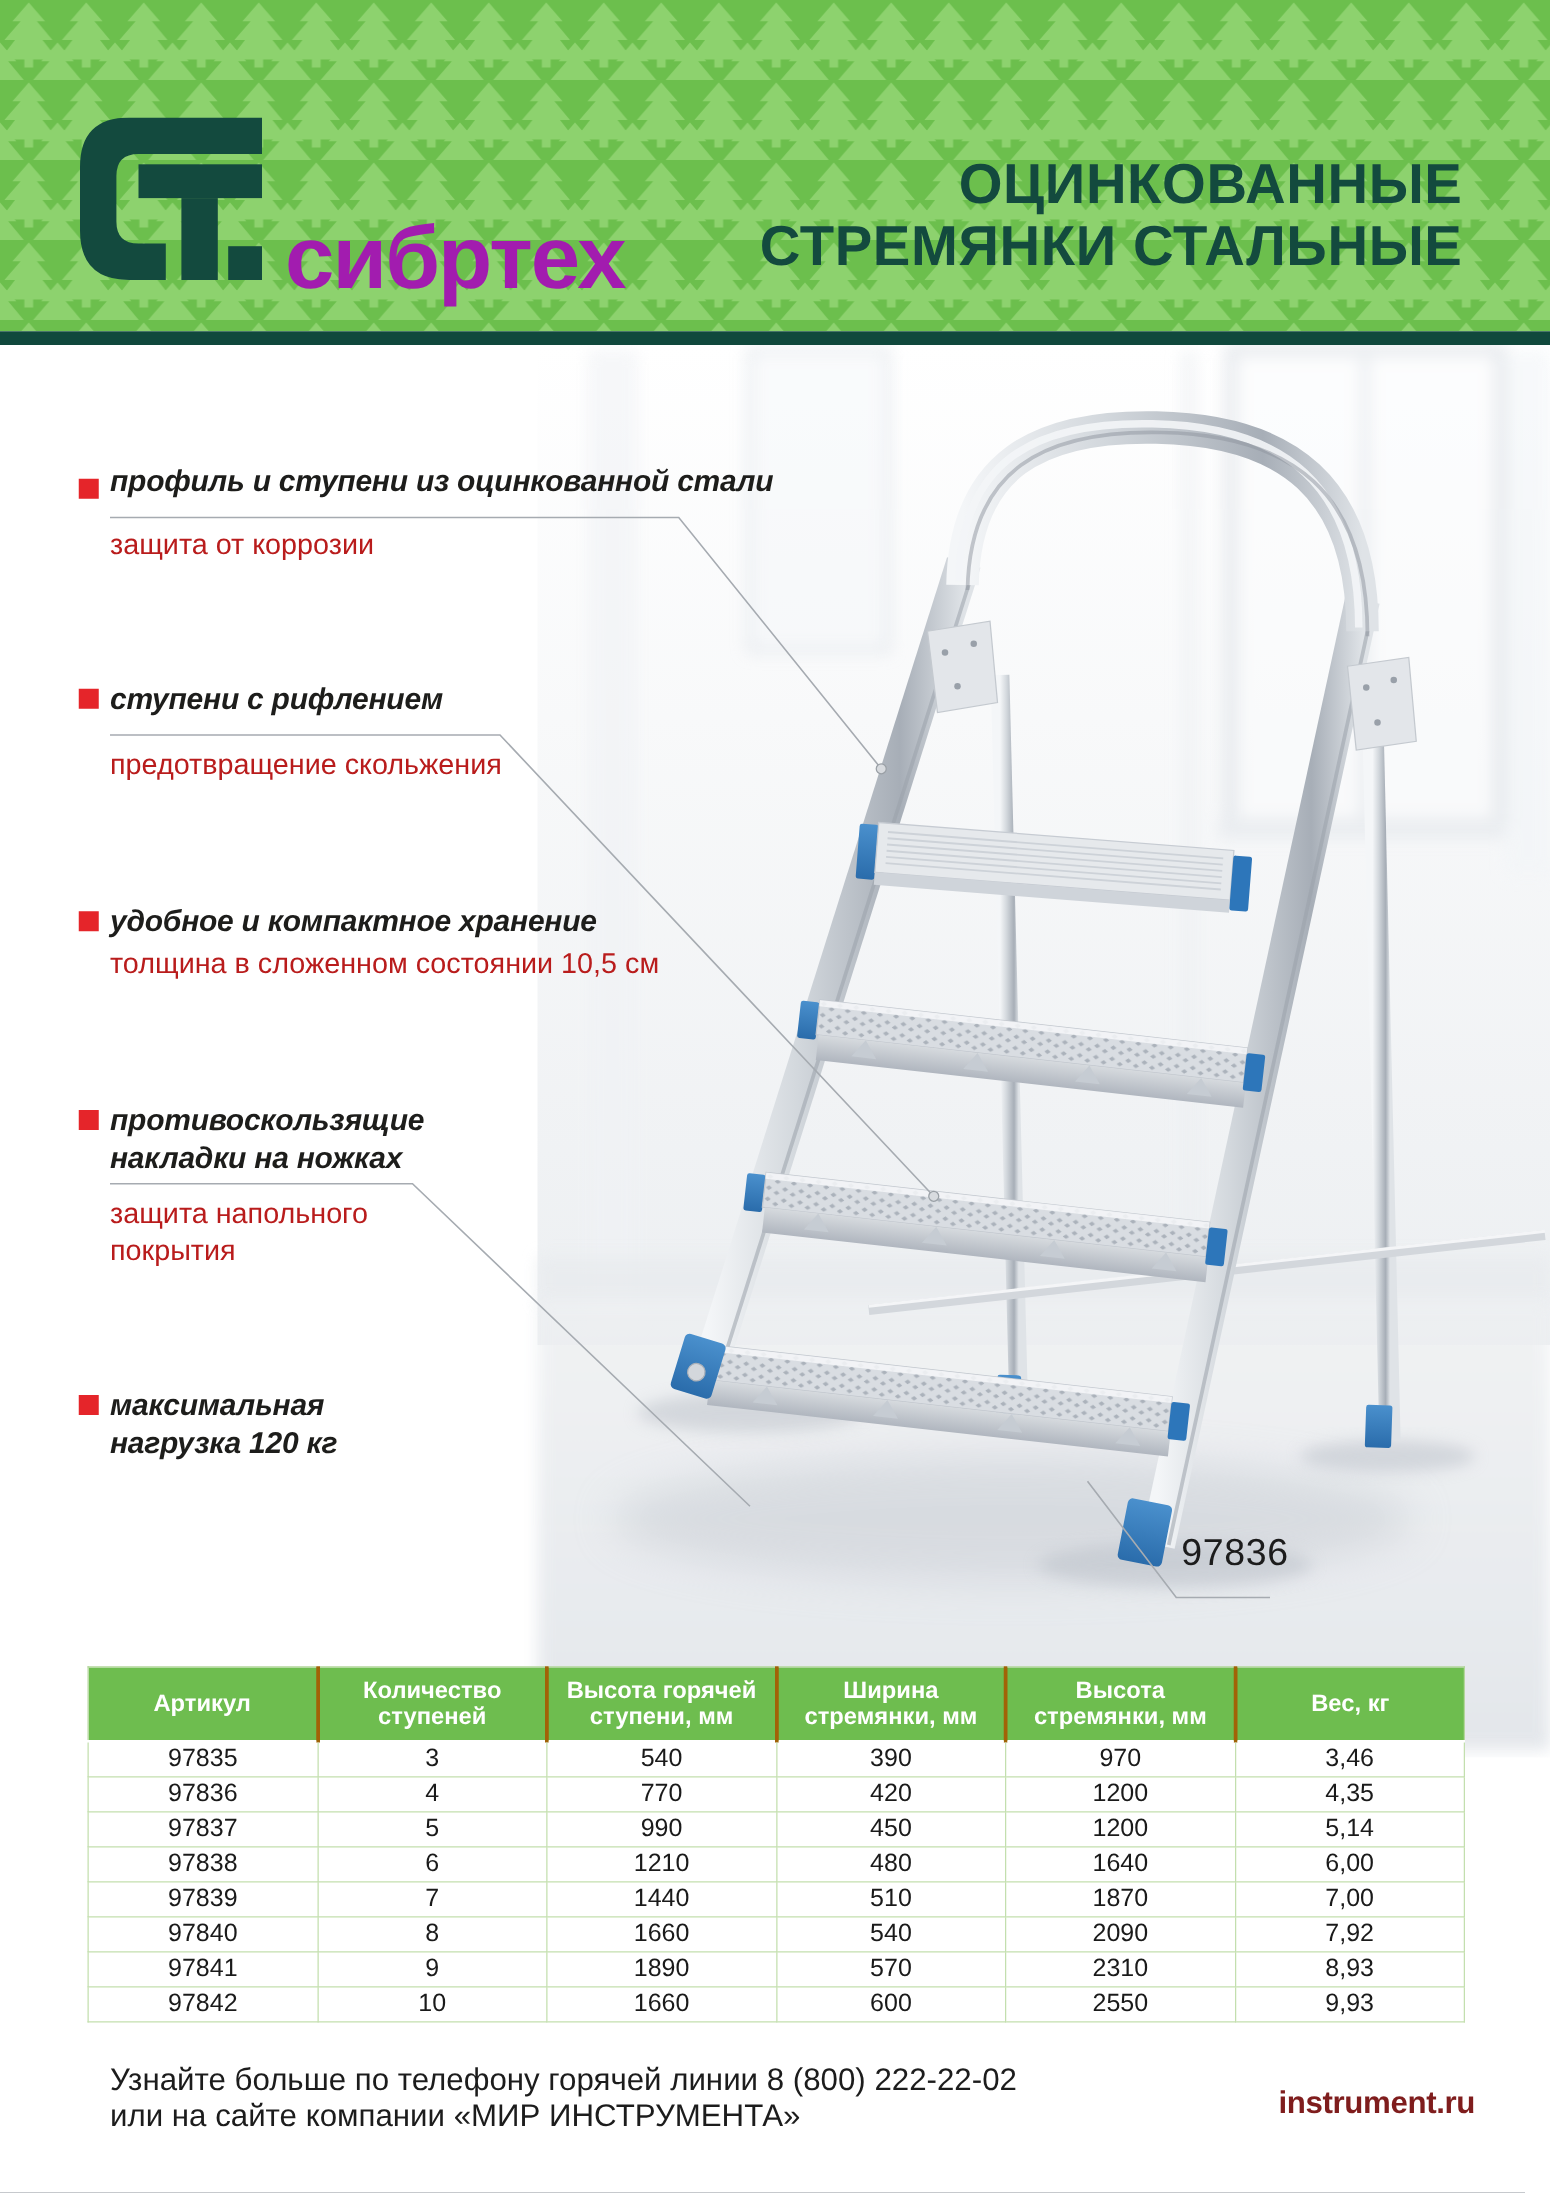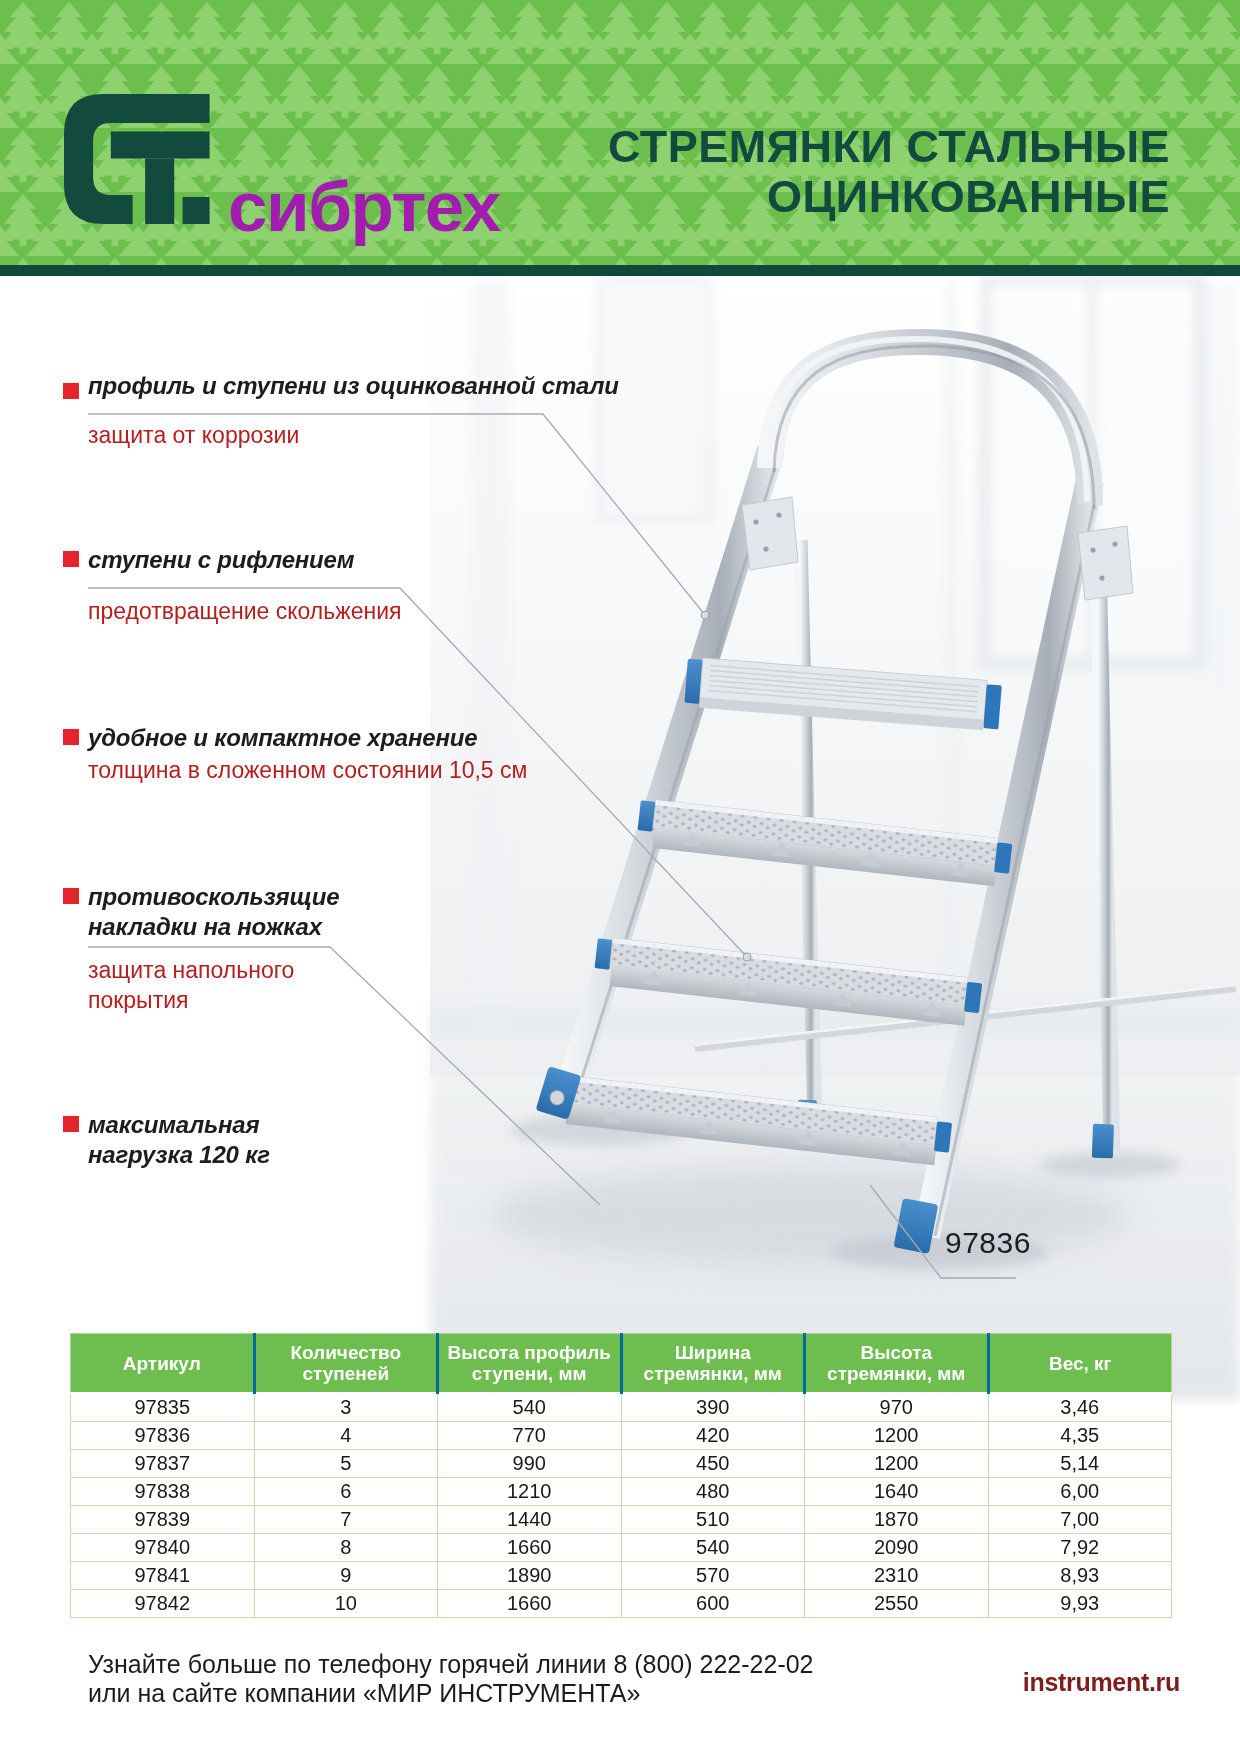--- a/index.html
+++ b/index.html
@@ -21,21 +21,21 @@
            white-space:pre-line;letter-spacing:-.2px;font-style:italic;}
   .f-sub{position:absolute;font-size:23px;color:#b91c1c;line-height:30px;white-space:pre-line;}
 
   
   .prod-label{position:absolute;left:945px;top:1226px;font-size:30px;color:#1c1c1c;letter-spacing:.5px;}
 
   
   .spec-wrap{position:absolute;left:70px;top:1333px;width:1102px;}
   table.spec{width:100%;border-collapse:collapse;table-layout:fixed;border:1px solid #b3d69b;}
   table.spec thead th{background:#6ebd4f;color:#ffffff;font-size:19px;font-weight:bold;line-height:21px;
-      height:54px;padding:2px 6px;border-right:3px solid #0369a1;border-bottom:2px solid #ffffff;text-align:center;vertical-align:middle;}
+      height:54px;padding:2px 6px;border-right:3px solid #a16207;border-bottom:2px solid #ffffff;text-align:center;vertical-align:middle;}
   table.spec thead th:last-child{border-right:none;}
   table.spec tbody td{background:#ffffff;color:#1a1a1a;font-size:20px;text-align:center;height:27px;
       padding:0 8px;border:1px solid #c3dfae;}
 
   
   .foot{position:absolute;left:88px;top:1650px;font-size:25px;color:#1c1c1c;line-height:29px;}
   .site{position:absolute;right:60px;top:1668px;font-size:25px;font-weight:bold;color:#7f1d1d;letter-spacing:-.3px;}
 </style>
 </head>
 <body>
@@ -61,22 +61,22 @@
       <g fill="#134a3e">
         <path d="M140,0 H38 Q0,0 0,38 V87 Q0,125 38,125 H66 V97 H45 Q28,97 28,80 V45 Q28,28 45,28 H140 Z"></path>
         <rect x="45" y="36" width="95" height="26"></rect>
         <rect x="78" y="62" width="28" height="63"></rect>
         <rect x="114" y="99" width="26" height="26"></rect>
       </g>
     </svg>
     <div class="brand-word">сибртех</div>
 
     <div class="doc-title">
+      <div>ОЦИНКОВАННЫЕ</div>
       <div>СТРЕМЯНКИ СТАЛЬНЫЕ</div>
-      <div>ОЦИНКОВАННЫЕ</div>
     </div>
   </div>
   <div class="hdr-band"></div>
 
   <svg class="abs" style="left:0;top:276px" width="1240" height="1130" viewBox="0 276 1240 1130">
     <defs>
       <linearGradient id="mt" x1="0" y1="0" x2="1" y2="0">
         <stop offset="0" stop-color="#f4f6f8"></stop>
           <stop offset=".35" stop-color="#d3d8dd"></stop>
         <stop offset=".75" stop-color="#a7aeb7"></stop>
@@ -258,21 +258,21 @@
 нагрузка  120 кг</div>
 
   <div class="prod-label">97836</div>
 
   <div class="spec-wrap">
     <table class="spec">
       <thead>
           <tr>
             <th>Артикул</th>
             <th>Количество ступеней</th>
-            <th>Высота профиль ступени, мм</th>
+            <th>Высота горячей ступени, мм</th>
             <th>Ширина стремянки, мм</th>
             <th>Высота стремянки, мм</th>
             <th>Вес, кг</th>
           </tr>
         </thead>
       <tbody>
           <tr>
             <td>97835</td>
             <td>3</td>
             <td>540</td>

